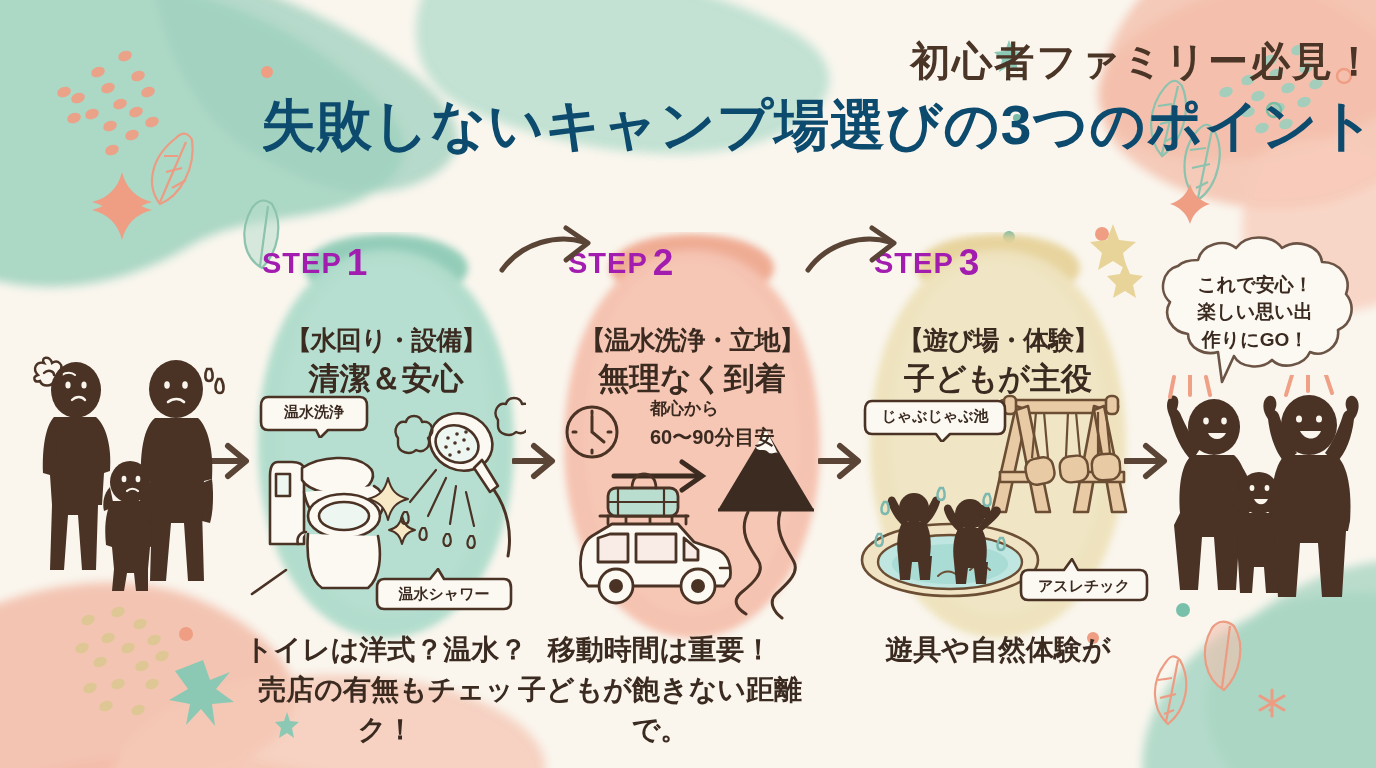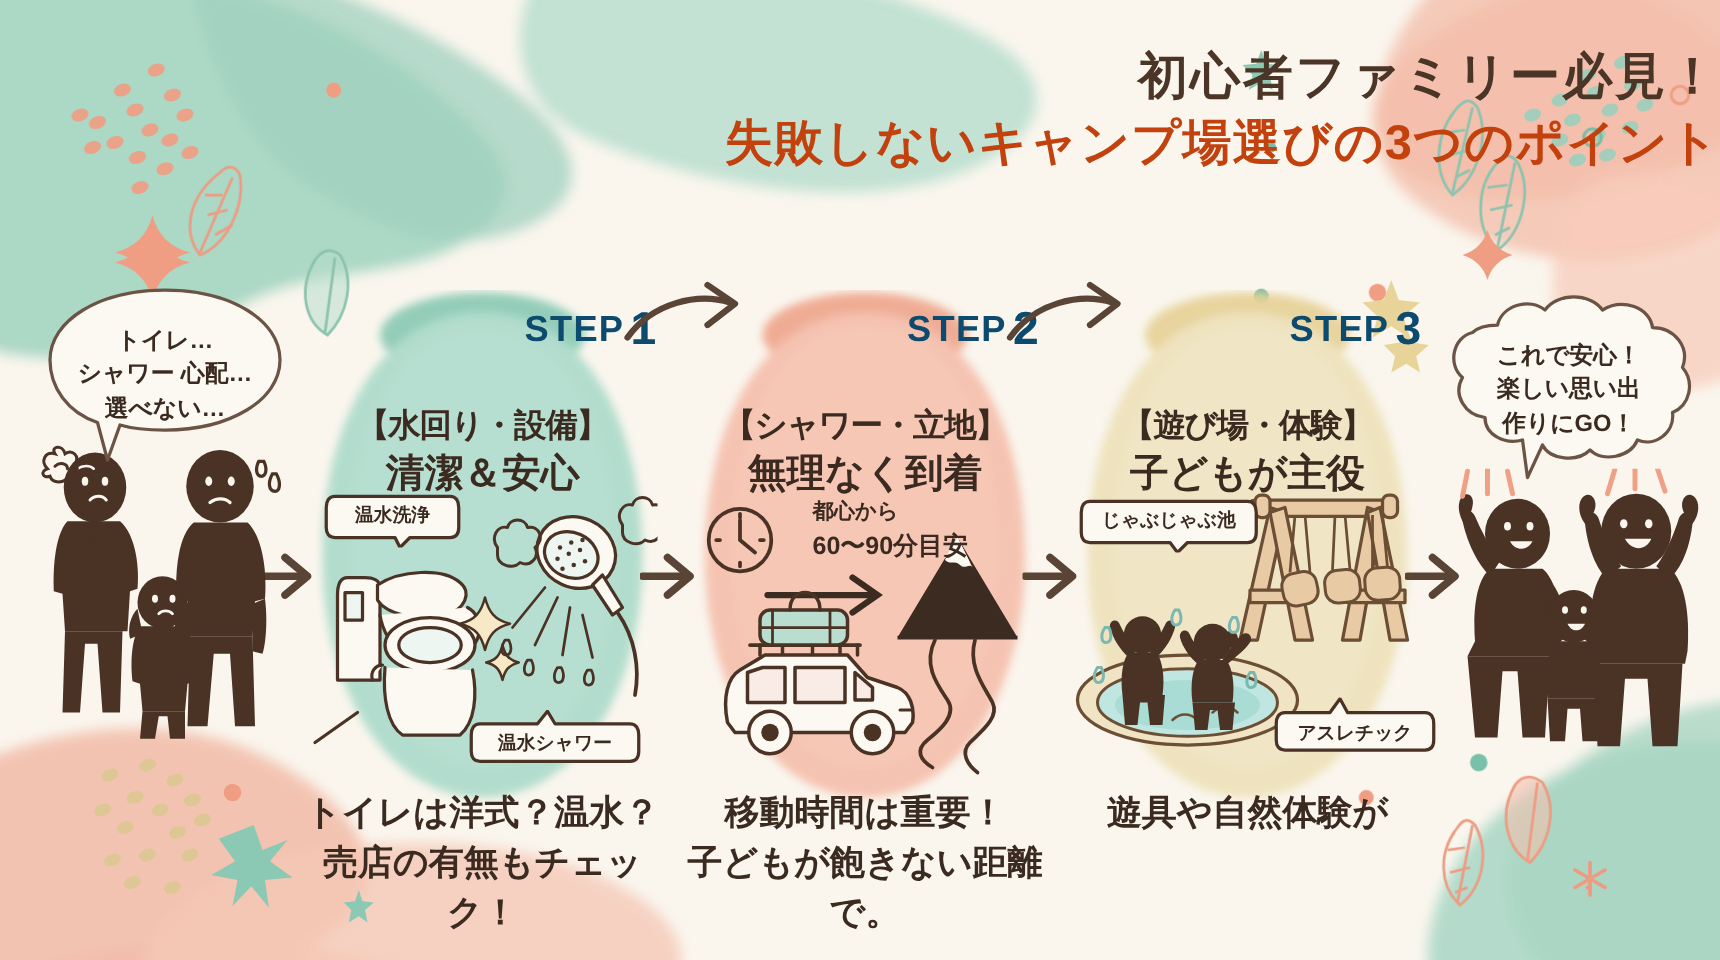--- a/index.html
+++ b/index.html
@@ -19,21 +19,21 @@
 
   
   .title-block{
     position:absolute;left:0;top:36px;width:1376px;text-align:right;z-index:6;
   }
   .title-line1{
     font-size:40px;font-weight:700;letter-spacing:2px;color:#4a3526;
     line-height:1.25;
   }
   .title-line2{
-    font-size:39px;font-weight:700;letter-spacing:1px;color:#c2410c;
+    font-size:55px;font-weight:700;letter-spacing:1px;color:#0c4a6e;
     line-height:1.3;margin-top:4px;
   }
 
   
   .bubble-left{
     position:absolute;left:34px;top:226px;width:196px;height:148px;z-index:7;
   }
   .bubble-right{
     position:absolute;left:1152px;top:236px;width:206px;height:152px;z-index:7;
   }
@@ -51,22 +51,22 @@
   .family-right{position:absolute;left:1152px;top:375px;width:215px;height:235px;z-index:6;}
 
   
   .panel{position:absolute;top:232px;width:280px;height:420px;z-index:4;}
   .panel-1{left:246px;}
   .panel-2{left:552px;}
   .panel-3{left:858px;}
 
   .panel .blob{position:absolute;left:0;top:0;}
   .step-label{
-    position:absolute;top:10px;left:0;width:100%;text-align:right;
-    font-size:29px;font-weight:700;color:#0c4a6e;letter-spacing:1px;
+    position:absolute;top:10px;left:16px;width:100%;text-align:left;
+    font-size:29px;font-weight:700;color:#a21caf;letter-spacing:1px;
     z-index:3;
   }
   .step-label .num{font-size:37px;font-weight:700;margin-left:5px;vertical-align:-2px;}
 
   .panel-head{
     position:absolute;top:63px;left:0;width:100%;text-align:center;z-index:3;
   }
   .panel-head .bracket{
     font-size:26px;font-weight:700;color:#3a2a20;line-height:1.25;letter-spacing:-1px;margin-top:29px;
   }
@@ -74,21 +74,21 @@
     font-size:31px;font-weight:700;color:#3a2a20;line-height:1.25;margin-top:3px;
   }
 
   .panel-art{position:absolute;top:160px;left:0;width:280px;height:230px;z-index:3;}
 
   .caption{
     position:absolute;top:630px;width:300px;text-align:center;z-index:6;
     font-size:28px;font-weight:700;line-height:1.42;color:#3a2a20;
   }
   .cap-1{left:236px;}
-  .cap-2{left:542px;}
+  .cap-2{left:510px;}
   .cap-3{left:848px;}
 
   
   .arrow-top{position:absolute;z-index:5;}
   .arrow-mid{position:absolute;z-index:5;}
 
   
   .tag{position:absolute;z-index:4;}
   .tag-text{
     position:absolute;left:0;top:0;width:100%;height:100%;
@@ -269,30 +269,20 @@
           <circle cx="186" cy="634" r="7"></circle>
         </g>
     </svg>
   </div>
 
   <div class="title-block">
     <div class="title-line1">初心者ファミリー必見！</div>
     <div class="title-line2">失敗しないキャンプ場選びの3つのポイント</div>
   </div>
 
-  <div class="bubble-left">
-    <svg width="196" height="148" viewBox="0 0 196 148" xmlns="http://www.w3.org/2000/svg">
-      <path d="M98,6 C150,6 190,30 190,62 C190,94 150,118 98,118 C84,118 72,117 62,114 L52,142 L44,112 C20,104 6,84 6,62 C6,30 46,6 98,6 Z" fill="#fcf9f2" stroke="#6b5445" stroke-width="2.6" stroke-linejoin="round"></path>
-    </svg>
-    <div class="bubble-txt">
-      <span>トイレ…</span>
-      <span>シャワー 心配…</span>
-      <span>選べない…</span>
-    </div>
-  </div>
 
   <div class="family-left">
     <svg width="200" height="250" viewBox="0 0 200 250" xmlns="http://www.w3.org/2000/svg">
       <g fill="#4a3225">
 
         <g>
           <ellipse cx="48" cy="35" rx="25" ry="28"></ellipse>
           <path d="M26,62 C18,70 14,92 15,118 L22,120 L24,150 L74,150 L76,118 L82,116 C84,92 78,70 68,62 Z"></path>
           <path d="M24,150 L22,215 L36,215 L40,160 L50,160 L54,215 L68,215 L70,150 Z"></path>
           <path d="M30,78 C26,96 30,112 42,120 C50,124 56,120 58,112 C60,102 52,92 46,84 Z"></path>
@@ -555,21 +545,21 @@
       <g filter="url(#b2)" opacity="0.95">
         <ellipse cx="140" cy="36" rx="82" ry="34" fill="#efa88f"></ellipse>
         <path d="M140,18 C214,18 266,92 268,208 C270,320 216,406 140,406 C64,406 10,320 12,208 C14,92 66,18 140,18 Z" fill="#f5c0ad"></path>
         <path d="M140,30 C200,30 244,96 246,202 C248,300 202,382 140,382 C78,382 32,300 34,202 C36,96 80,30 140,30 Z" fill="#f7c8b6" opacity="0.65"></path>
       </g>
     </svg>
     <div class="step-label">
       <span>STEP</span><span class="num">2</span>
     </div>
     <div class="panel-head">
-      <div class="bracket">【シャワー・立地】</div>
+      <div class="bracket">【温水洗浄・立地】</div>
       <div class="main">無理なく到着</div>
     </div>
 
     <div class="panel-art">
       <svg width="280" height="230" viewBox="0 0 280 230" xmlns="http://www.w3.org/2000/svg">
 
         <g stroke="#4a3225" stroke-width="3" fill="none" stroke-linecap="round">
           <circle cx="40" cy="40" r="25"></circle>
           <path d="M40,24 L40,40 L52,50"></path>
           <path d="M40,19 L40,22 M40,58 L40,61 M21,40 L24,40 M56,40 L59,40"></path>

